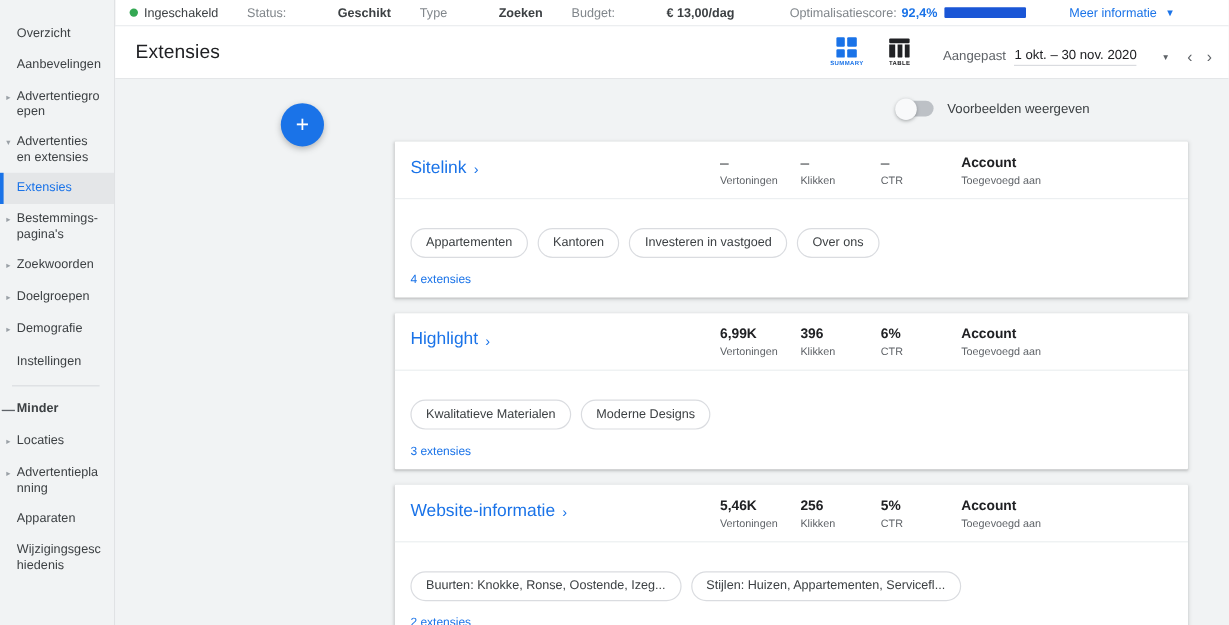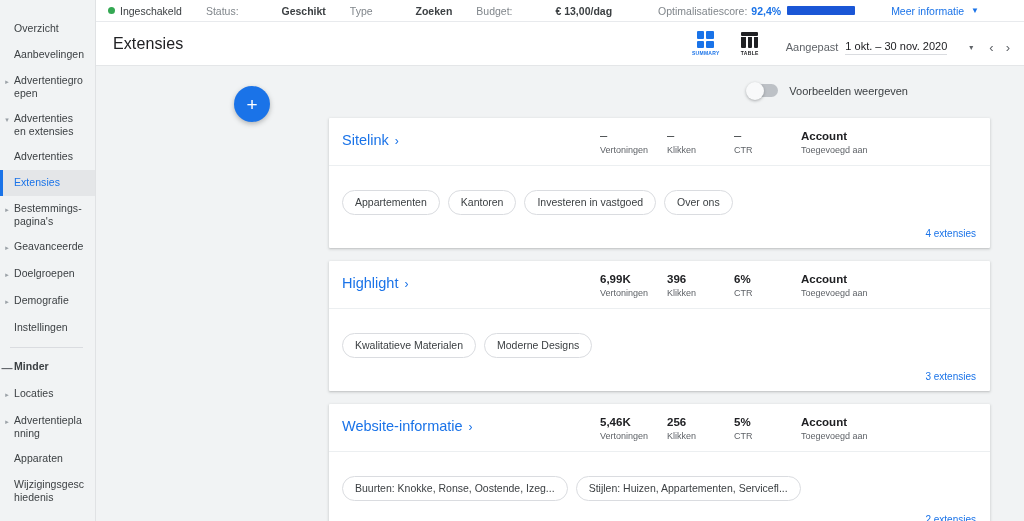--- a/index.html
+++ b/index.html
@@ -221,21 +221,21 @@
   }
   .card-title .arrow { margin-left: 6px; font-size: 12px; }
   .metric { flex: 0 0 67px; }
   .metric.wide { flex: 0 0 auto; }
   .m-val {
     font-size: 11.5px; color: #202124; font-weight: 700; line-height: 14px;
   }
   .m-val.dash { font-weight: 400; font-size: 13px; color: #3c4043; }
   .m-lbl { font-size: 9px; color: #5f6368; margin-top: 2px; line-height: 11px; }
 
-  .card-body { padding: 24px 14px 9px 13px; text-align: right; }
+  .card-body { padding: 24px 14px 9px 13px; }
   .chips { display: flex; flex-wrap: wrap; gap: 8px; }
   .chip {
     border: 1px solid #dadce0; border-radius: 15px;
     padding: 5px 12px; font-size: 10.5px; color: #3c4043;
     background: #fff; white-space: nowrap; cursor: pointer;
     line-height: 13px;
   }
   .ext-count {
     margin-top: 13px; font-size: 10px; color: #1a73e8; cursor: pointer;
   }
@@ -256,35 +256,31 @@
           <span class="nav-label">Aanbevelingen</span>
         </div>
         <div class="nav-item">
           <span class="caret">▸</span>
           <span class="nav-label">Advertentiegroepen</span>
         </div>
         <div class="nav-item">
           <span class="caret">▾</span>
           <span class="nav-label">Advertenties en extensies</span>
         </div>
-        <div class="nav-item">
-          <span class="caret none"></span>
-          <span class="nav-label">Advertenties</span>
-        </div>
         <div class="nav-item selected">
           <span class="caret none"></span>
           <span class="nav-label">Extensies</span>
         </div>
         <div class="nav-item">
           <span class="caret">▸</span>
           <span class="nav-label">Bestemmings-pagina's</span>
         </div>
         <div class="nav-item">
           <span class="caret">▸</span>
-          <span class="nav-label">Geavanceerde</span>
+          <span class="nav-label">Zoekwoorden</span>
         </div>
         <div class="nav-item">
           <span class="caret">▸</span>
           <span class="nav-label">Doelgroepen</span>
         </div>
         <div class="nav-item">
           <span class="caret">▸</span>
           <span class="nav-label">Demografie</span>
         </div>
         <div class="nav-item">

